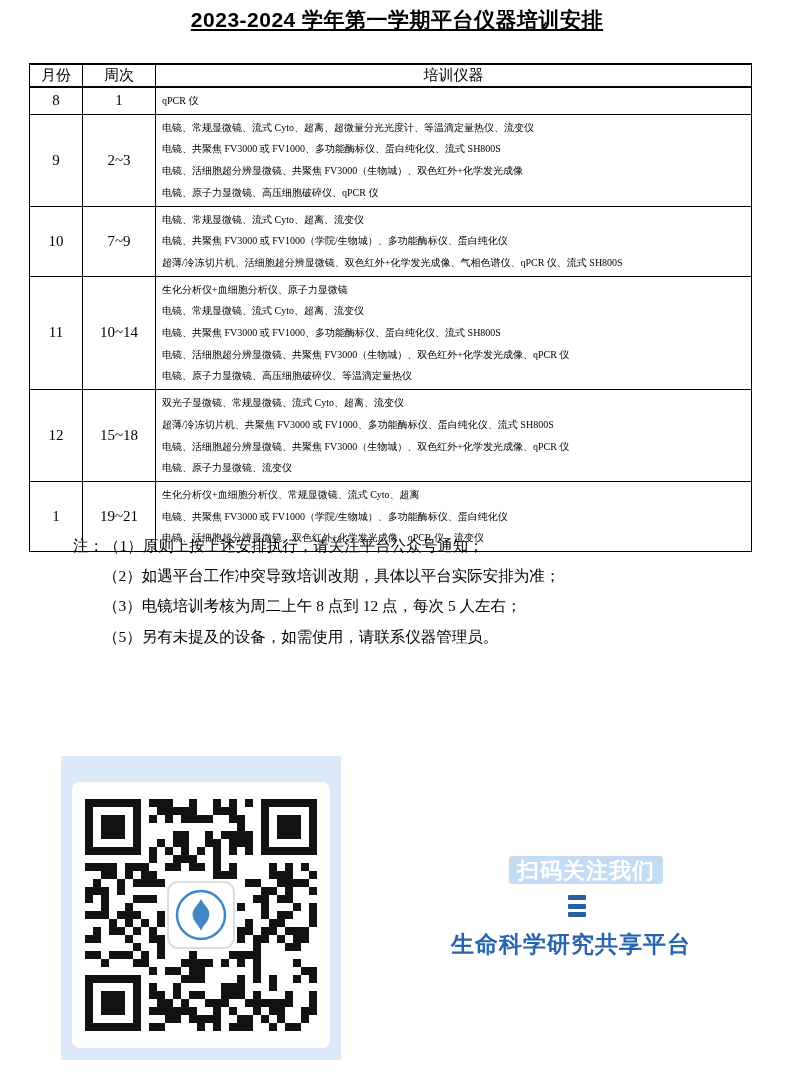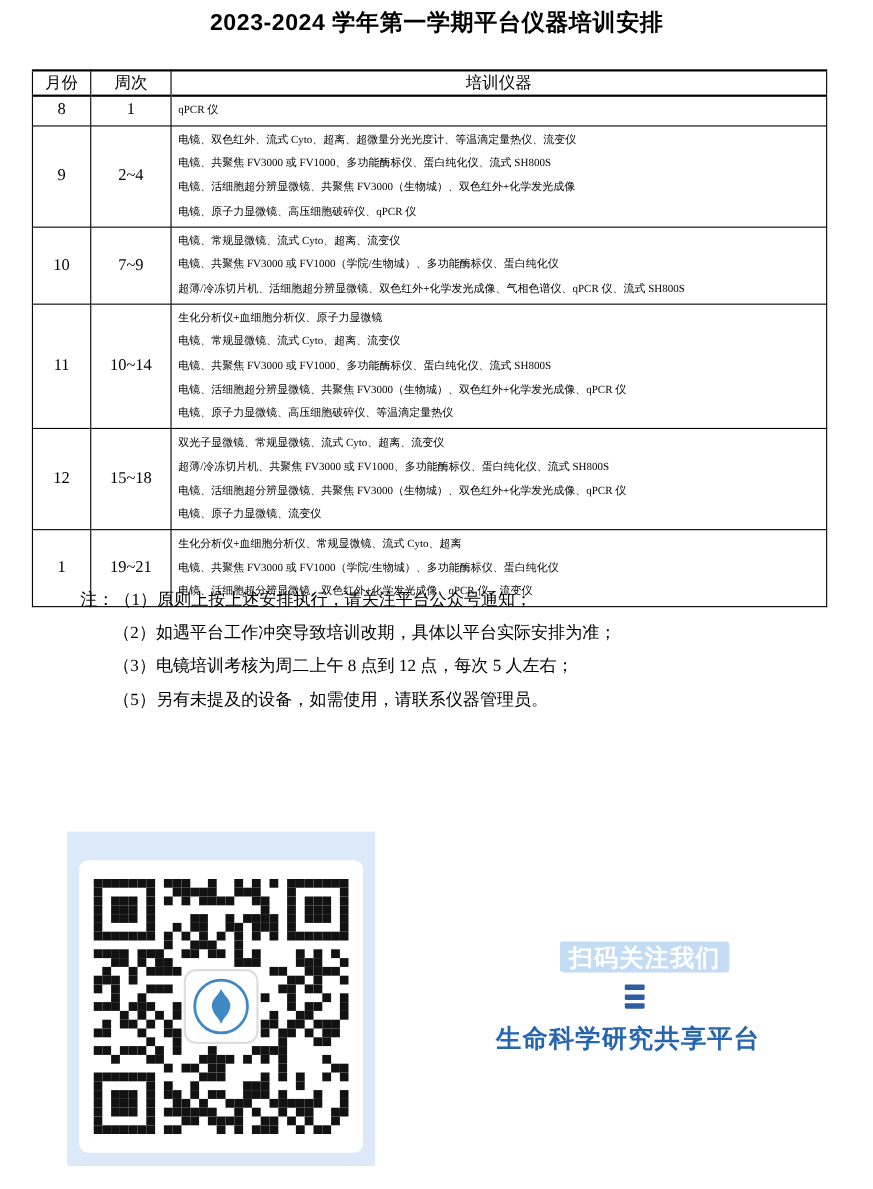--- a/index.html
+++ b/index.html
@@ -4,20 +4,21 @@
 <style>
   html,body{margin:0;padding:0;}
   body{
     width:794px;height:1081px;position:relative;background:#ffffff;
     font-family:"Liberation Serif", serif;color:#000;overflow:hidden;
   }
   .page-title{
     position:absolute;top:6px;left:0;width:794px;text-align:center;
     font-family:"Liberation Sans", sans-serif;font-weight:bold;font-size:21px;
     letter-spacing:0.5px;
+    text-decoration:underline;
   }
   table.schedule{
     position:absolute;left:29px;top:63px;width:723px;
     border-collapse:collapse;table-layout:fixed;
   }
   table.schedule{border:1px solid #000;border-top:2.5px solid #000;}
   table.schedule th, table.schedule td{border:1px solid #000;}
   table.schedule th{
     font-family:"Liberation Sans", sans-serif;font-size:15px;font-weight:normal;
     padding:1px 0;border-bottom:2px solid #000;text-align:center;
@@ -78,23 +79,23 @@
   <tbody>
       <tr>
         <td class="month-cell">8</td>
         <td class="weeks-cell">1</td>
         <td class="instr-cell">
           <div class="instr-line">qPCR 仪</div>
         </td>
       </tr>
       <tr>
         <td class="month-cell">9</td>
-        <td class="weeks-cell">2~4</td>
+        <td class="weeks-cell">2~3</td>
         <td class="instr-cell">
-          <div class="instr-line">电镜、双色红外、流式 Cyto、超离、超微量分光光度计、等温滴定量热仪、流变仪</div>
+          <div class="instr-line">电镜、常规显微镜、流式 Cyto、超离、超微量分光光度计、等温滴定量热仪、流变仪</div>
           <div class="instr-line">电镜、共聚焦 FV3000 或 FV1000、多功能酶标仪、蛋白纯化仪、流式 SH800S</div>
           <div class="instr-line">电镜、活细胞超分辨显微镜、共聚焦 FV3000（生物城）、双色红外+化学发光成像</div>
           <div class="instr-line">电镜、原子力显微镜、高压细胞破碎仪、qPCR 仪</div>
         </td>
       </tr>
       <tr>
         <td class="month-cell">10</td>
         <td class="weeks-cell">7~9</td>
         <td class="instr-cell">
           <div class="instr-line">电镜、常规显微镜、流式 Cyto、超离、流变仪</div>

